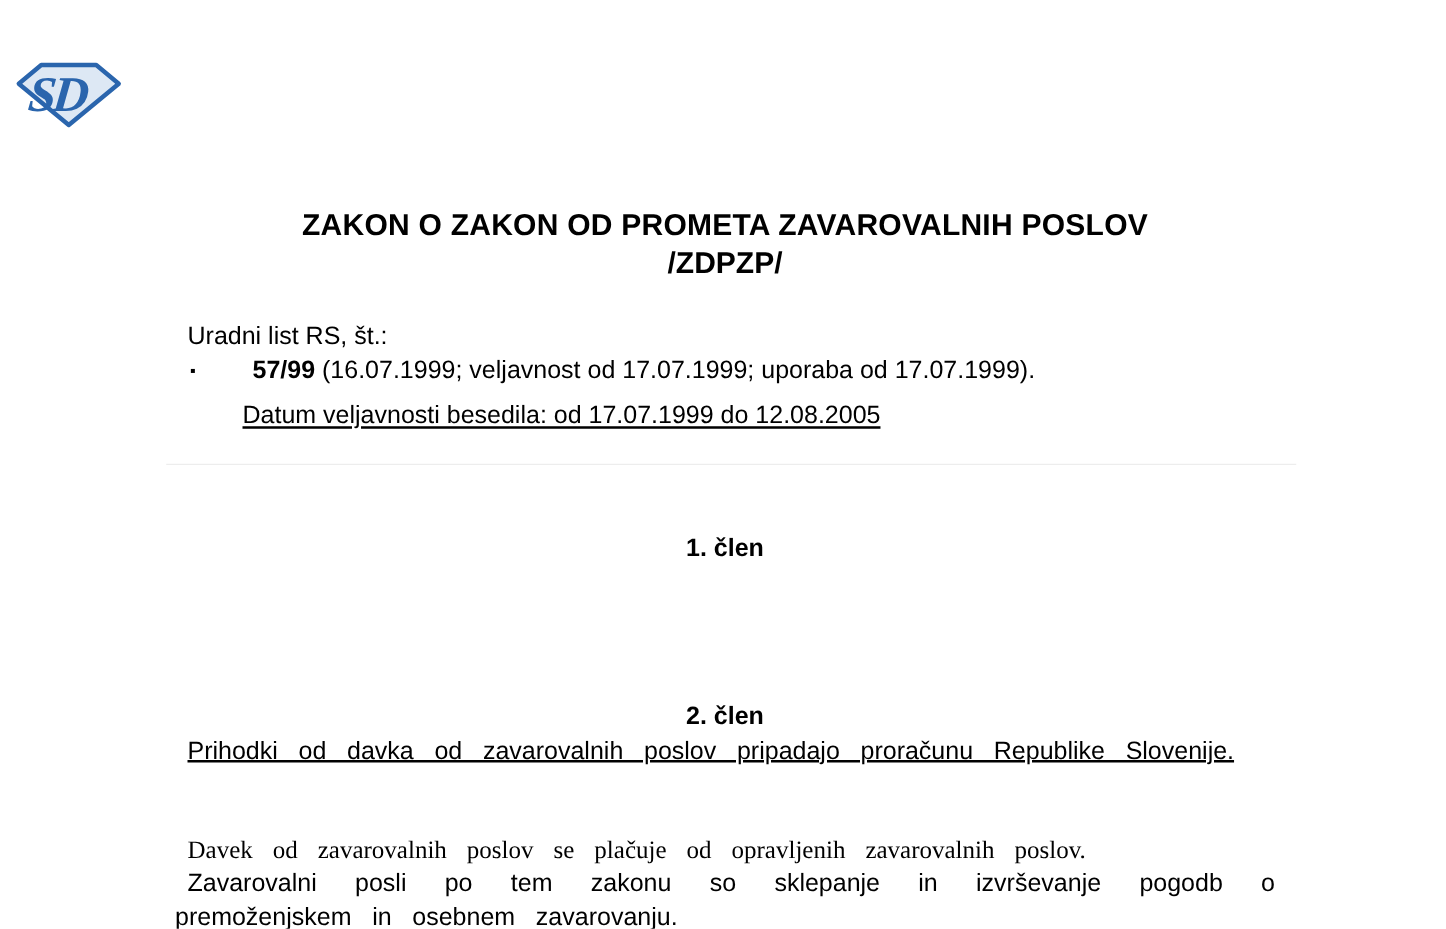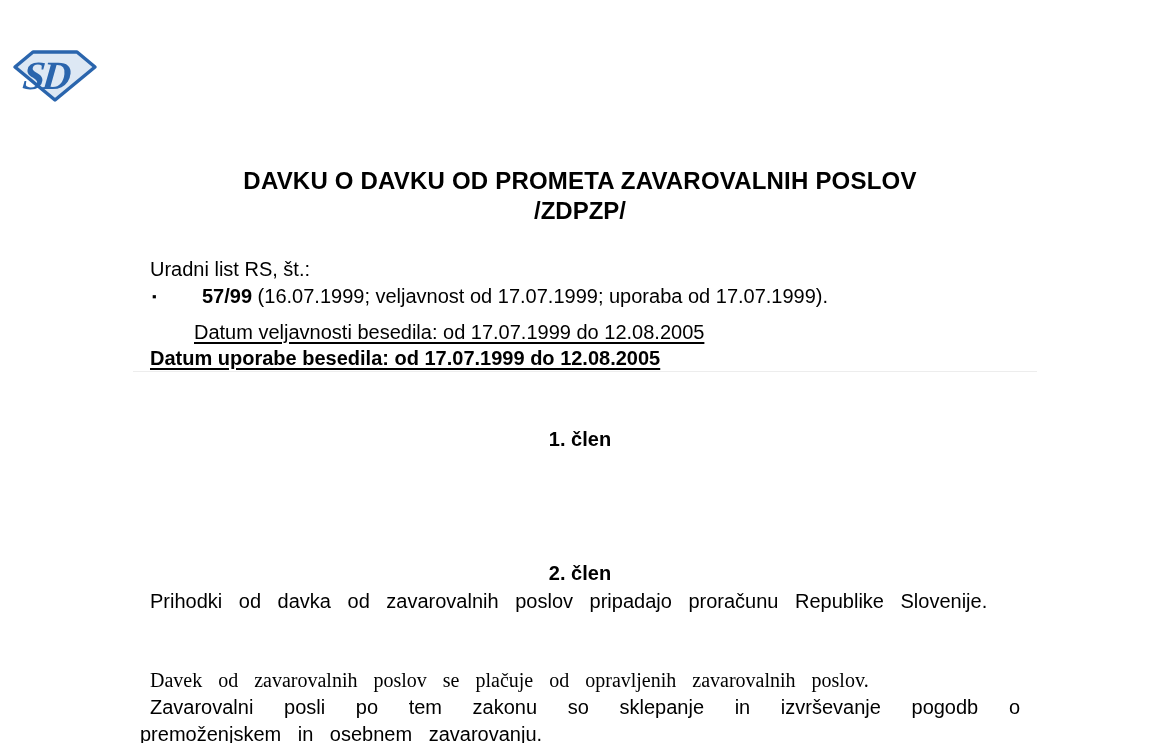--- a/index.html
+++ b/index.html
@@ -71,50 +71,49 @@
   .h-3 { top: 640px; }
 
   .para {
     position: absolute; left: 0; width: 880px;
     font-size: 20px; line-height: 27px;
     text-align: justify;
     text-indent: 10px;
     word-spacing: 11px;
   }
   .p-1-0 { top: 454px; }
-  .p-2-0 { top: 588px; }
+  .p-2-0 { top: 588px; text-decoration: underline; }
   .p-3-0 { top: 667px; font-family: Liberation Serif, serif; }
   .p-3-1 { top: 694px; }
 </style>
 </head>
 <body>
 
 <div class="page">
 
   <div class="logo">
     <svg width="86" height="56" viewBox="0 0 86 56">
       <polygon points="3,19 21,4 65,4 83,19 43,52" fill="#dde8f4" stroke="#2a65ad" stroke-width="3.5" stroke-linejoin="round"></polygon>
       <text x="14" y="41" font-family="Liberation Serif, DejaVu Serif, serif" font-size="40" font-weight="bold" font-style="italic" fill="#2a65ad" letter-spacing="-3" transform="skewX(-6)">SD</text>
     </svg>
   </div>
 
   <div class="content">
 
-    <div class="doc-title">DAVKU O DAVKU OD PROMETA ZAVAROVALNIH POSLOV</div>
+    <div class="doc-title">ZAKON O ZAKON OD PROMETA ZAVAROVALNIH POSLOV</div>
     <div class="doc-subtitle">/ZDPZP/</div>
 
     <div class="gazette-label">Uradni list RS, št.:</div>
 
     <div class="gazette-item">
       <span class="bullet">▪</span>
       <span class="num">57/99</span><span> (16.07.1999; veljavnost od 17.07.1999; uporaba od 17.07.1999).</span>
     </div>
 
     <div class="validity-line">Datum veljavnosti besedila: od 17.07.1999 do 12.08.2005</div>
-    <div class="usage-line">Datum uporabe besedila: od 17.07.1999 do 12.08.2005</div>
 
     <div class="divider"></div>
 
     <div class="article-heading h-1">1. člen</div>
 
     <div class="article-heading h-2">2. člen</div>
     <div class="para p-2-0">Prihodki od davka od zavarovalnih poslov pripadajo proračunu Republike Slovenije.</div>
 
     <div class="para p-3-0">Davek od zavarovalnih poslov se plačuje od opravljenih zavarovalnih poslov.</div>
     <div class="para p-3-1">Zavarovalni posli po tem zakonu so sklepanje in izvrševanje pogodb o premoženjskem in osebnem zavarovanju.</div>

